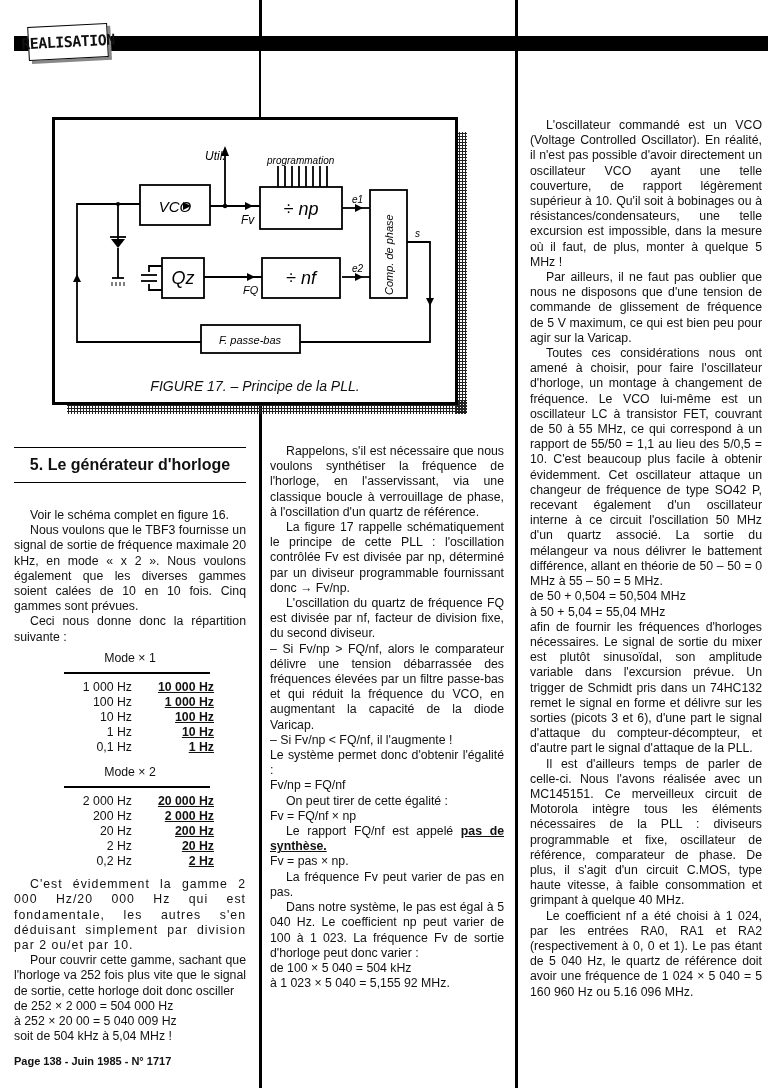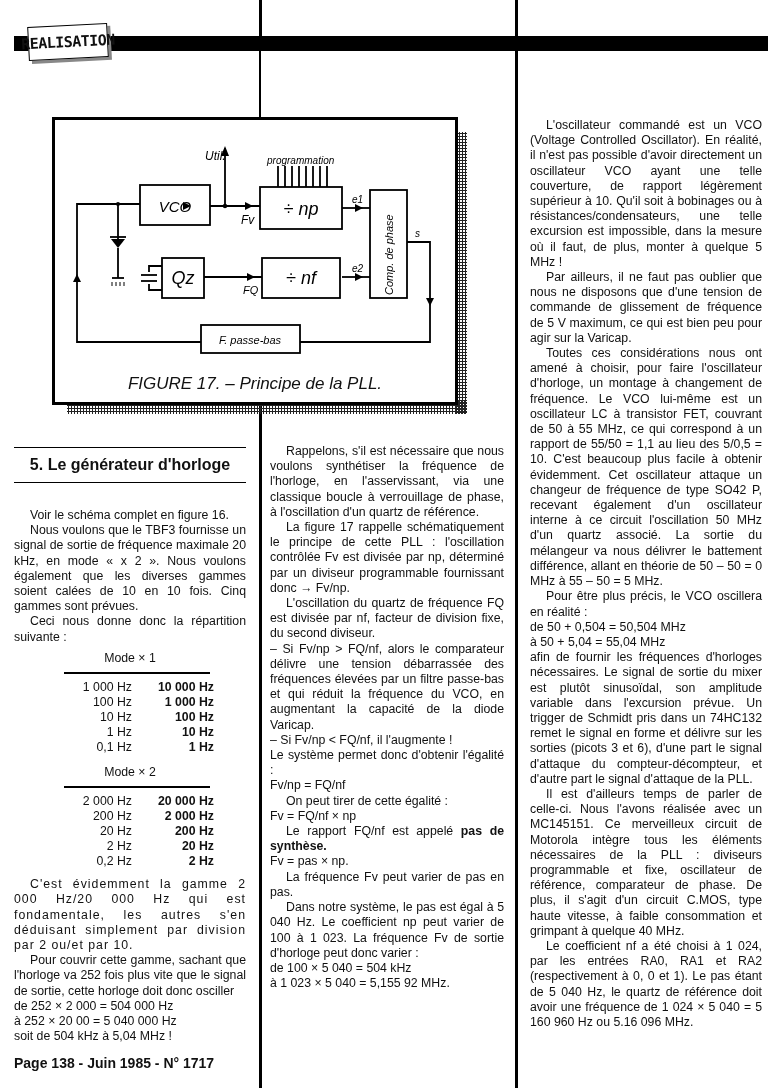--- a/index.html
+++ b/index.html
@@ -11,36 +11,36 @@
              display:flex; align-items:center; justify-content:center;
              font-family:"DejaVu Sans Mono", monospace; font-size:15px; letter-spacing:-0.5px; font-weight:bold; }
   .vrule { position:absolute; background:#000; width:3px; }
   .figure { position:absolute; left:52px; top:117px; width:400px; height:282px;
             border:3px solid #000; background:#fff; }
   .halftone-r { position:absolute; left:455px; top:132px; width:12px; height:282px;
                 background-image:radial-gradient(#222 1px, transparent 1.2px); background-size:3px 3px; }
   .halftone-b { position:absolute; left:67px; top:401px; width:400px; height:13px;
                 background-image:radial-gradient(#222 1px, transparent 1.2px); background-size:3px 3px; }
   .fig-caption { position:absolute; left:0; right:0; bottom:8px; text-align:center;
-                 font-style:italic; font-size:17px;margin-top:25px; }
+                 font-style:italic; font-size:14px;margin-top:25px; }
   .col { position:absolute; font-size:12.3px; line-height:15.2px; text-align:justify; }
   .col p { margin:0; }
   .ind { text-indent:16px; }
   .heading { position:absolute; left:14px; top:447px; width:232px; text-align:center;
              font-weight:bold; font-size:16px; line-height:26px;
              border-top:1px solid #000; border-bottom:1px solid #000; padding:4px 0; }
   .mode-title { text-align:center; margin-top:6px; }
   .mode-rule { height:2px; background:#000; margin:6px 36px 6px 50px; }
   .mtable { width:100%; border-collapse:collapse; }
   .mtable td { padding:0; line-height:15px; text-align:right; }
   .mtable td.a { width:118px; }
   .mtable td.b { width:82px; }
-  .footer { position:absolute; left:14px; top:1055px; font-size:14px; font-weight:bold; }
+  .footer { position:absolute; left:14px; top:1055px; font-size:11px; font-weight:bold; }
   svg text { font-family:"Liberation Sans", sans-serif; }
-  .b { font-weight:bold; }
+  .b { font-weight:bold;text-decoration:underline; }
   .formula { text-indent:0; }
 </style>
 </head>
 <body>
 
 <div class="hdr-bar"></div>
 <div class="hdr-tag">REALISATION</div>
 
 <div class="vrule" style="left:259px; top:0; height:37px;"></div>
 <div class="vrule" style="left:259px; top:400px; height:688px;"></div>
@@ -197,21 +197,21 @@
           <td class="a">0,2 Hz</td>
           <td class="b">2 Hz</td>
           <td></td>
         </tr>
   </tbody>
     </table>
 
   <p class="ind" style="margin-top:8px; letter-spacing:1px;">C'est évidemment la gamme 2 000 Hz/20 000 Hz qui est fondamentale, les autres s'en déduisant simplement par division par 2 ou/et par 10.</p>
   <p class="ind">Pour couvrir cette gamme, sachant que l'horloge va 252 fois plus vite que le signal de sortie, cette horloge doit donc osciller</p>
   <p class="formula">de 252 × 2 000 = 504 000 Hz</p>
-  <p class="formula">à  252 × 20 00 = 5 040 000 Hz</p>
+  <p class="formula">à  252 × 20 00 = 5 040 009 Hz</p>
   <p class="formula">soit de 504 kHz à 5,04 MHz !</p>
 </div>
 
 <div class="col" style="left:270px; top:444px; width:234px;">
   <p class="ind">Rappelons, s'il est nécessaire que nous voulons synthétiser la fréquence de l'horloge, en l'asservissant, via une classique boucle à verrouillage de phase, à l'oscillation d'un quartz de référence.</p>
   <p class="ind">La figure 17 rappelle schématiquement le principe de cette PLL : l'oscillation contrôlée Fv est divisée par np, déterminé par un diviseur programmable fournissant donc → Fv/np.</p>
   <p class="ind">L'oscillation du quartz de fréquence FQ est divisée par nf, facteur de division fixe, du second diviseur.</p>
   <p>– Si Fv/np &gt; FQ/nf, alors le comparateur délivre une tension débarrassée des fréquences élevées par un filtre passe-bas et qui réduit la fréquence du VCO, en augmentant la capacité de la diode Varicap.</p>
   <p>– Si Fv/np &lt; FQ/nf, il l'augmente !</p>
   <p>Le système permet donc d'obtenir l'égalité :</p>
@@ -223,21 +223,20 @@
   <p class="ind">La fréquence Fv peut varier de pas en pas.</p>
   <p class="ind">Dans notre système, le pas est égal à 5 040 Hz. Le coefficient np peut varier de 100 à 1 023. La fréquence Fv de sortie d'horloge peut donc varier :</p>
   <p class="formula">de 100 × 5 040 = 504 kHz</p>
   <p class="formula">à 1 023 × 5 040 = 5,155 92 MHz.</p>
 </div>
 
 <div class="col" style="left:530px; top:118px; width:232px;">
   <p class="ind">L'oscillateur commandé est un VCO (Voltage Controlled Oscillator). En réalité, il n'est pas possible d'avoir directement un oscillateur VCO ayant une telle couverture, de rapport légèrement supérieur à 10. Qu'il soit à bobinages ou à résistances/condensateurs, une telle excursion est impossible, dans la mesure où il faut, de plus, monter à quelque 5 MHz !</p>
   <p class="ind">Par ailleurs, il ne faut pas oublier que nous ne disposons que d'une tension de commande de glissement de fréquence de 5 V maximum, ce qui est bien peu pour agir sur la Varicap.</p>
   <p class="ind">Toutes ces considérations nous ont amené à choisir, pour faire l'oscillateur d'horloge, un montage à changement de fréquence. Le VCO lui-même est un oscillateur LC à transistor FET, couvrant de 50 à 55 MHz, ce qui correspond à un rapport de 55/50 = 1,1 au lieu des 5/0,5 = 10. C'est beaucoup plus facile à obtenir évidemment. Cet oscillateur attaque un changeur de fréquence de type SO42 P, recevant également d'un oscillateur interne à ce circuit l'oscillation 50 MHz d'un quartz associé. La sortie du mélangeur va nous délivrer le battement différence, allant en théorie de 50 – 50 = 0 MHz à 55 – 50 = 5 MHz.</p>
-  <p class="ind">Pour être plus précis, le VCO oscillera en réalité :</p>
   <p class="formula">de 50 + 0,504 = 50,504 MHz</p>
   <p class="formula">à  50 + 5,04 = 55,04 MHz</p>
   <p>afin de fournir les fréquences d'horloges nécessaires. Le signal de sortie du mixer est plutôt sinusoïdal, son amplitude variable dans l'excursion prévue. Un trigger de Schmidt pris dans un 74HC132 remet le signal en forme et délivre sur les sorties (picots 3 et 6), d'une part le signal d'attaque du compteur-décompteur, et d'autre part le signal d'attaque de la PLL.</p>
   <p class="ind">Il est d'ailleurs temps de parler de celle-ci. Nous l'avons réalisée avec un MC145151. Ce merveilleux circuit de Motorola intègre tous les éléments nécessaires de la PLL : diviseurs programmable et fixe, oscillateur de référence, comparateur de phase. De plus, il s'agit d'un circuit C.MOS, type haute vitesse, à faible consommation et grimpant à quelque 40 MHz.</p>
   <p class="ind">Le coefficient nf a été choisi à 1 024, par les entrées RA0, RA1 et RA2 (respectivement à 0, 0 et 1). Le pas étant de 5 040 Hz, le quartz de référence doit avoir une fréquence de 1 024 × 5 040 = 5 160 960 Hz ou 5.16 096 MHz.</p>
 </div>
 
 <div class="footer">Page 138 - Juin 1985 - N° 1717</div>
 
 </body></html>

